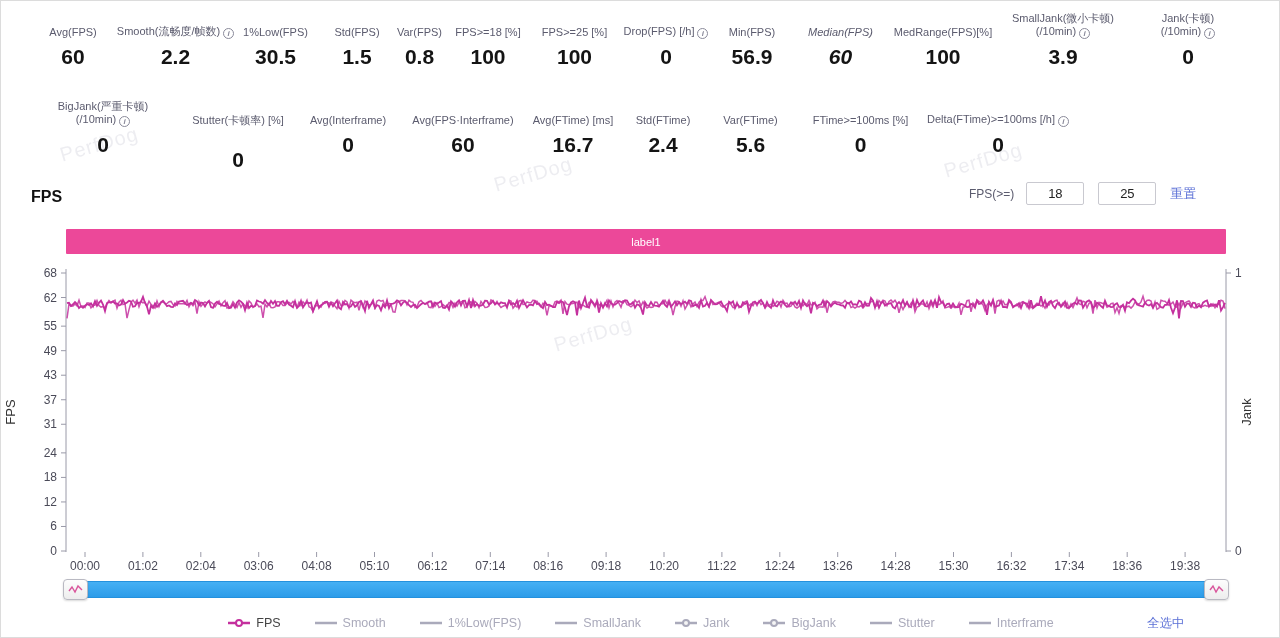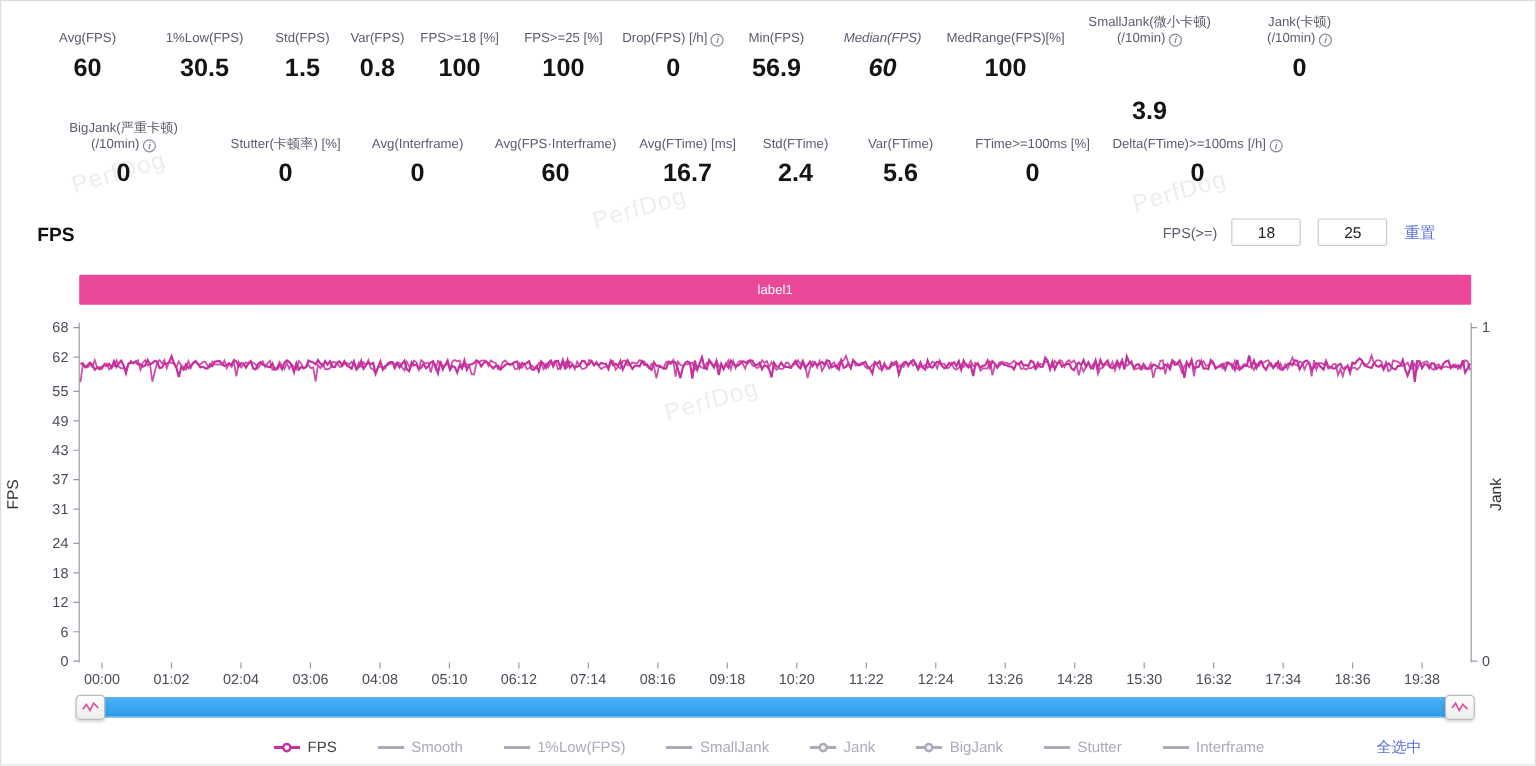--- a/index.html
+++ b/index.html
@@ -83,20 +83,26 @@
       <span class="watermark" style="left: 552px; top: 322px;">PerfDog</span>
     </div>
 
   <div class="metrics metrics-row1" id="metrics-row1">
       <div class="cell" style="width: 100px;">
         <div class="m-label">
           <span class="lbl-line">Avg(FPS)</span>
         </div>
         <div class="m-value">60</div>
       </div>
+      <div class="cell" style="width: 105px;">
+        <div class="m-label">
+          <span class="lbl-line">Smooth(流畅度/帧数)<span class="info-icon"></span></span>
+        </div>
+        <div class="m-value">2.2</div>
+      </div>
       <div class="cell" style="width: 95px;">
         <div class="m-label">
           <span class="lbl-line">1%Low(FPS)</span>
         </div>
         <div class="m-value">30.5</div>
       </div>
       <div class="cell" style="width: 68px;">
         <div class="m-label">
           <span class="lbl-line">Std(FPS)</span>
         </div>
@@ -137,21 +143,21 @@
           <span class="lbl-line">Median(FPS)</span>
         </div>
         <div class="m-value">60</div>
       </div>
       <div class="cell" style="width: 110px;">
         <div class="m-label">
           <span class="lbl-line">MedRange(FPS)[%]</span>
         </div>
         <div class="m-value">100</div>
       </div>
-      <div class="cell" style="width: 130px; gap: 36px;">
+      <div class="cell" style="width: 130px;">
         <div class="m-label">
           <span class="lbl-line">SmallJank(微小卡顿)</span>
           <span class="lbl-line">(/10min)<span class="info-icon"></span></span>
         </div>
         <div class="m-value">3.9</div>
       </div>
       <div class="cell" style="width: 120px;">
         <div class="m-label">
           <span class="lbl-line">Jank(卡顿)</span>
           <span class="lbl-line">(/10min)<span class="info-icon"></span></span>
@@ -160,21 +166,21 @@
       </div>
     </div>
   <div class="metrics metrics-row2" id="metrics-row2">
       <div class="cell" style="width: 160px;">
         <div class="m-label">
           <span class="lbl-line">BigJank(严重卡顿)</span>
           <span class="lbl-line">(/10min)<span class="info-icon"></span></span>
         </div>
         <div class="m-value">0</div>
       </div>
-      <div class="cell" style="width: 110px;">
+      <div class="cell" style="width: 110px; gap: 15px;">
         <div class="m-label">
           <span class="lbl-line">Stutter(卡顿率) [%]</span>
         </div>
         <div class="m-value">0</div>
       </div>
       <div class="cell" style="width: 110px;">
         <div class="m-label">
           <span class="lbl-line">Avg(Interframe)</span>
         </div>
         <div class="m-value">0</div>

